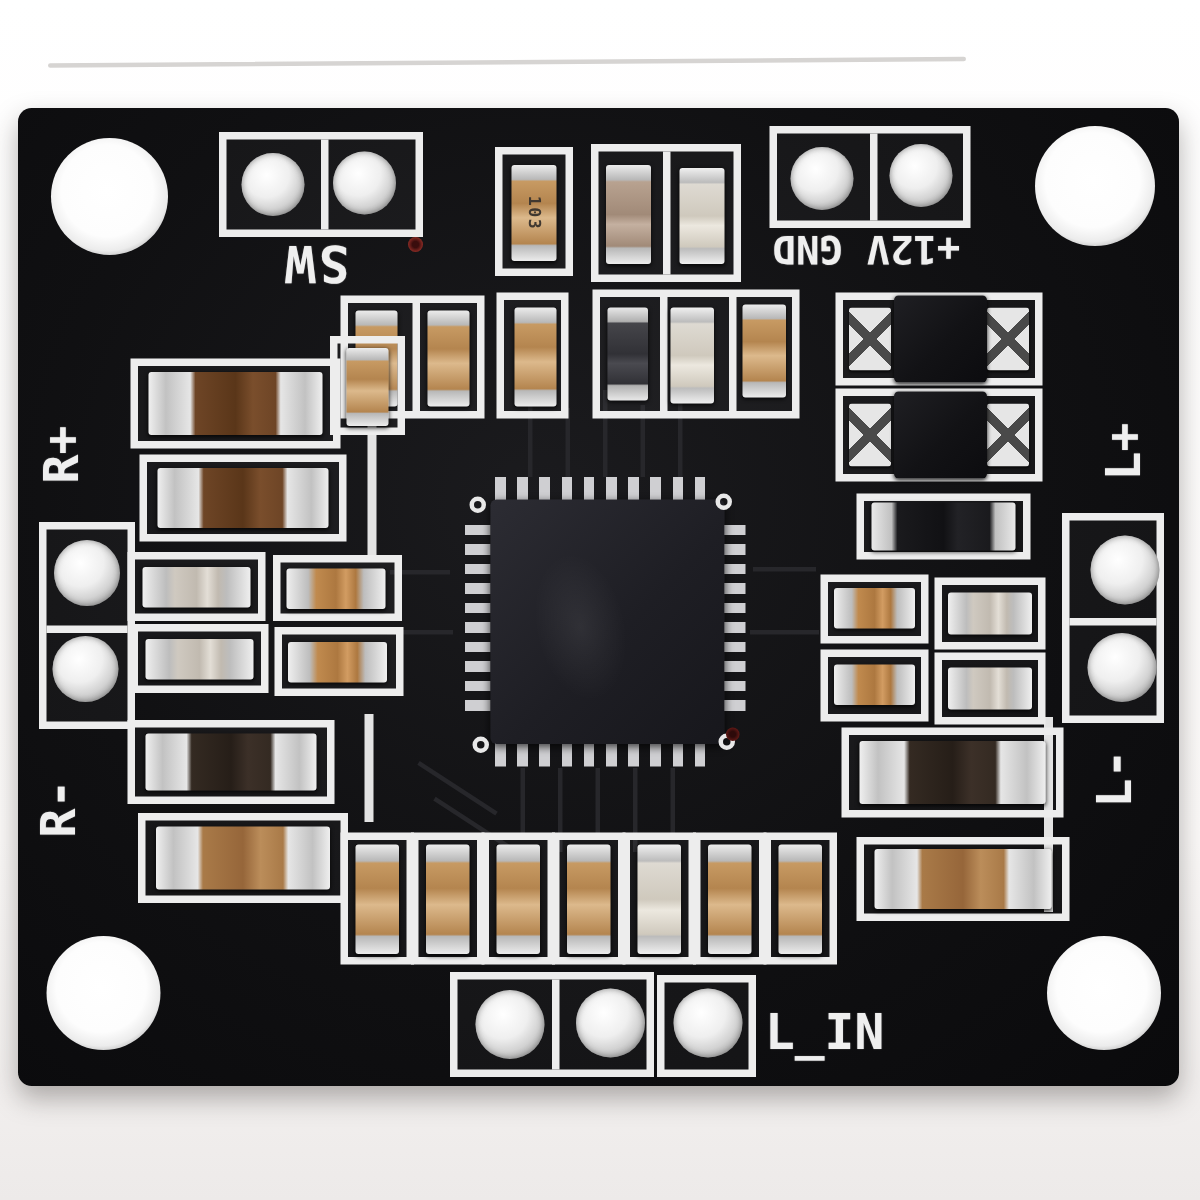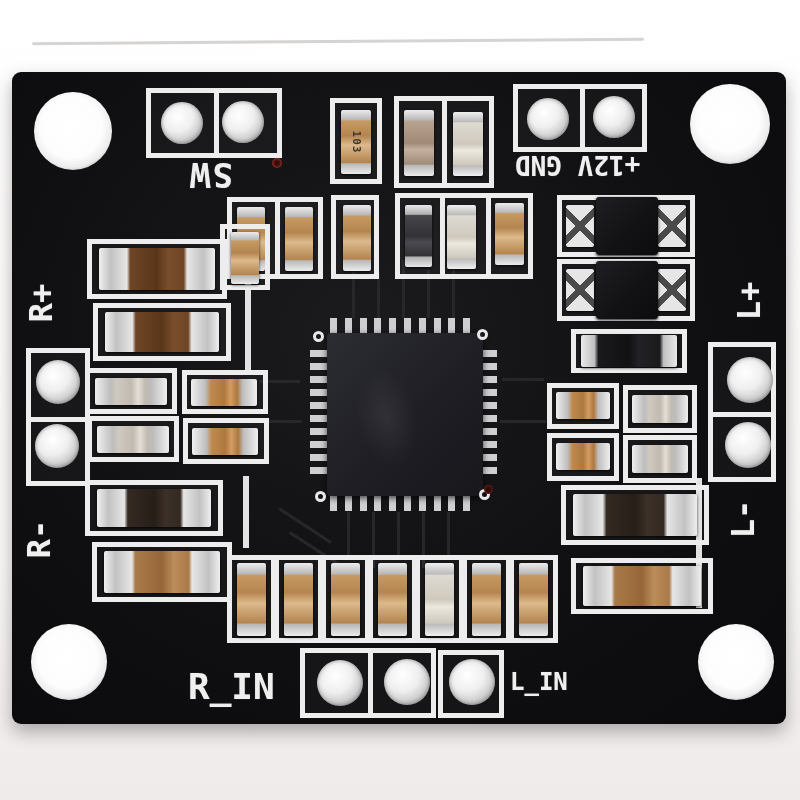--- a/index.html
+++ b/index.html
@@ -118,22 +118,21 @@
     <div class="lbl rotl" style="left:718px;top:210px;font-size:32px;">L+</div>
     <div class="lbl rotl" style="left:712px;top:428px;font-size:32px;">L-</div>
 
     <div class="sb" style="left:288px;top:576px;width:136px;height:70px;">
       <div class="div-v" style="left:63px;"></div>
     </div>
     <div class="sb" style="left:426px;top:578px;width:66px;height:68px;"></div>
     <div class="pd" style="left:305px;top:588px;width:46px;height:46px;"></div>
     <div class="pd" style="left:372px;top:587px;width:46px;height:46px;"></div>
     <div class="pd" style="left:437px;top:587px;width:46px;height:46px;"></div>
-    <div class="lbl" style="left:176px;top:594px;font-size:36px;">R_IN</div>
-    <div class="lbl" style="left:498px;top:596px;font-size:24px;">L_IN</div>
+    <div class="lbl" style="left:498px;top:596px;font-size:33px;">L_IN</div>
 
     <div class="pins-h" style="left:318px;top:246px;width:148px;"></div>
     <div class="pins-h" style="left:318px;top:422px;width:148px;"></div>
     <div class="pins-v" style="left:298px;top:278px;height:130px;"></div>
     <div class="pins-v" style="left:468px;top:278px;height:130px;"></div>
     <div class="icbody" style="left:315px;top:261px;">
       <div class="icghost"></div>
     </div>
     <div class="cdot" style="left:301px;top:259px;"></div>
     <div class="cdot" style="left:465px;top:257px;"></div>

